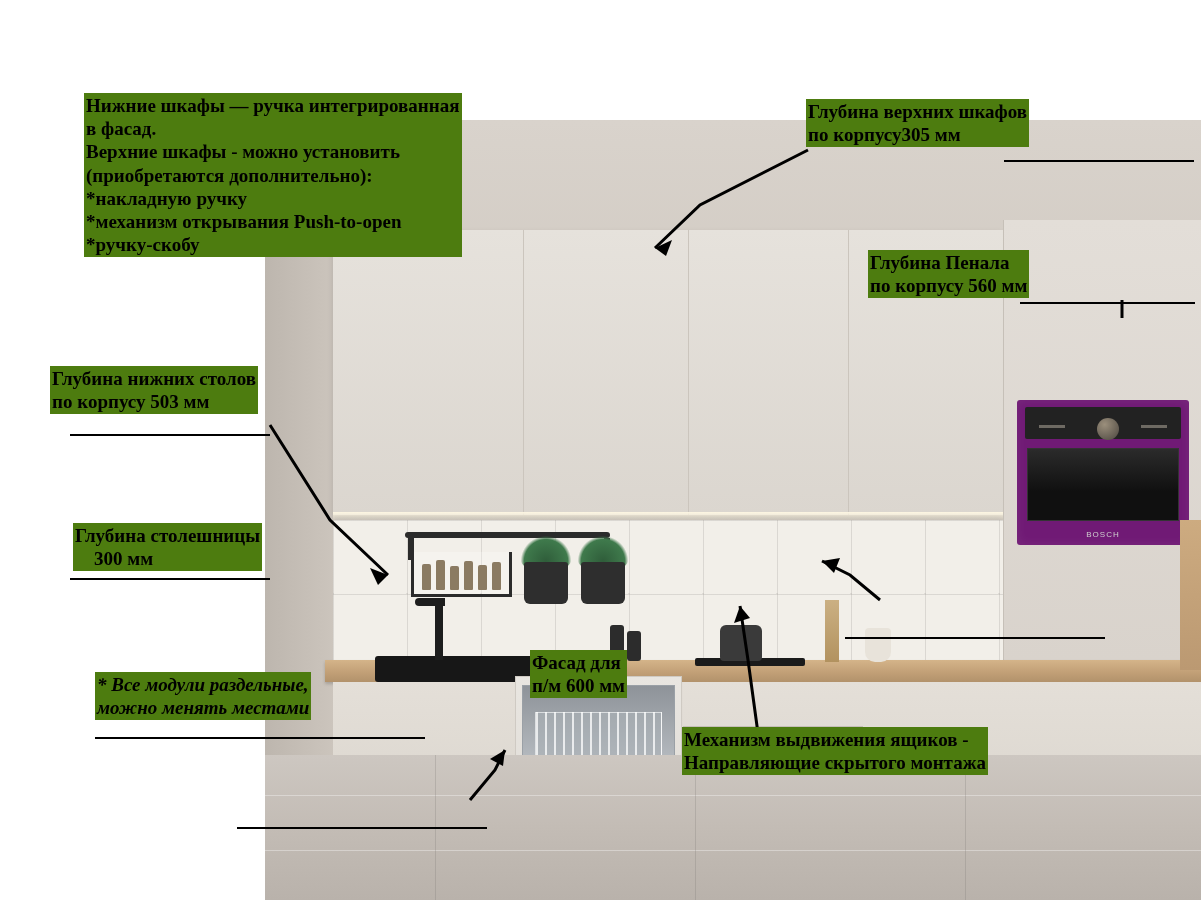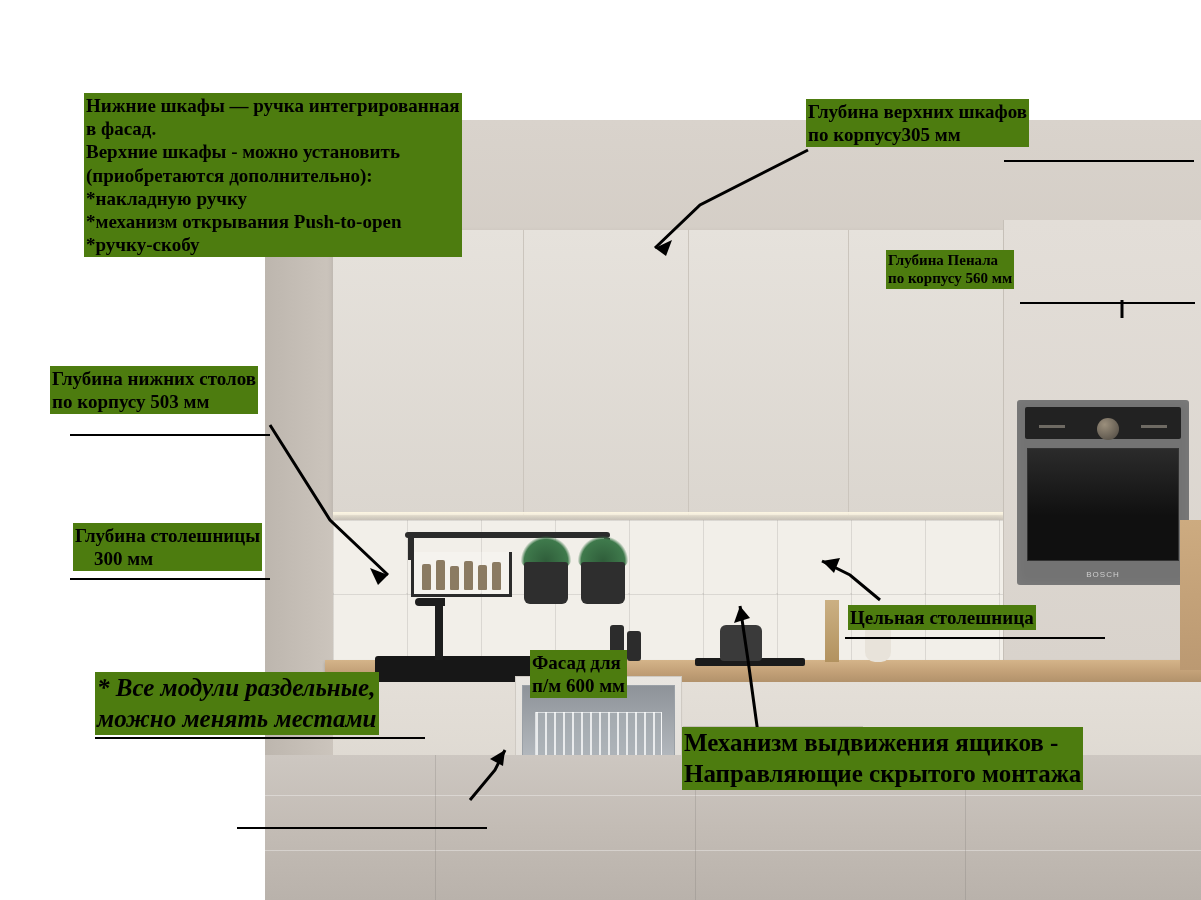--- a/index.html
+++ b/index.html
@@ -63,22 +63,22 @@
   .under-light {
     position: absolute; left: 68px; top: 392px; width: 670px; height: 8px;
     background: linear-gradient(180deg,#fdf6e2 0%, rgba(253,246,226,0.1) 100%);
   }
   .tall-unit {
     position: absolute; left: 738px; top: 100px; width: 198px; height: 480px;
     background: linear-gradient(180deg,#e3ded8 0%, #d8d2cb 100%);
     border-left: 1px solid #c6c0b8;
   }
   .oven {
-    position: absolute; left: 752px; top: 280px; width: 172px; height: 185px;
-    background: #737373;
+    position: absolute; left: 752px; top: 280px; width: 172px; height: 145px;
+    background: #701a75;
     border-radius: 3px;
     box-shadow: inset 0 0 12px rgba(255,255,255,0.07);
   }
   .oven-panel {
     position: absolute; left: 8px; top: 7px; right: 8px; height: 32px;
     background: #222; border-radius: 2px;
   }
   .oven-knob {
     position: absolute; width: 22px; height: 22px; border-radius: 50%;
     background: radial-gradient(circle at 35% 30%, #9b8f7c, #4b463f);
@@ -377,34 +377,33 @@
 в фасад.
 Верхние шкафы - можно установить
 (приобретаются дополнительно):
 *накладную ручку
 *механизм открывания Push-to-open
 *ручку-скобу</div>
 
   <div class="label" style="left:806px; top:99px; font-size:19px;">Глубина верхних шкафов
 по корпусу305 мм</div>
 
-  <div class="label" style="left:886px; top:250px; font-size:15px;">Глубина Пенала
+  <div class="label" style="left:868px; top:250px; font-size:19px;">Глубина Пенала
 по корпусу 560 мм</div>
 
   <div class="label" style="left:50px; top:366px; font-size:19px;">Глубина нижних столов
 по корпусу 503 мм</div>
 
   <div class="label" style="left:73px; top:523px; font-size:19px;">Глубина столешницы
     300 мм</div>
 
-  <div class="label" style="left:848px; top:605px; font-size:19px;">Цельная столешница</div>
-
-  <div class="label italic" style="left:95px; top:672px; font-size:25px;">* Все модули раздельные,
+
+  <div class="label italic" style="left:95px; top:672px; font-size:19px;">* Все модули раздельные,
 можно менять местами</div>
 
   <div class="label" style="left:530px; top:650px; font-size:19px;">Фасад для
 п/м 600 мм</div>
 
-  <div class="label" style="left:682px; top:727px; font-size:25px;">Механизм выдвижения ящиков -
+  <div class="label" style="left:682px; top:727px; font-size:19px;">Механизм выдвижения ящиков -
 Направляющие скрытого монтажа</div>
 
 
 </div>
 
 </body></html>

